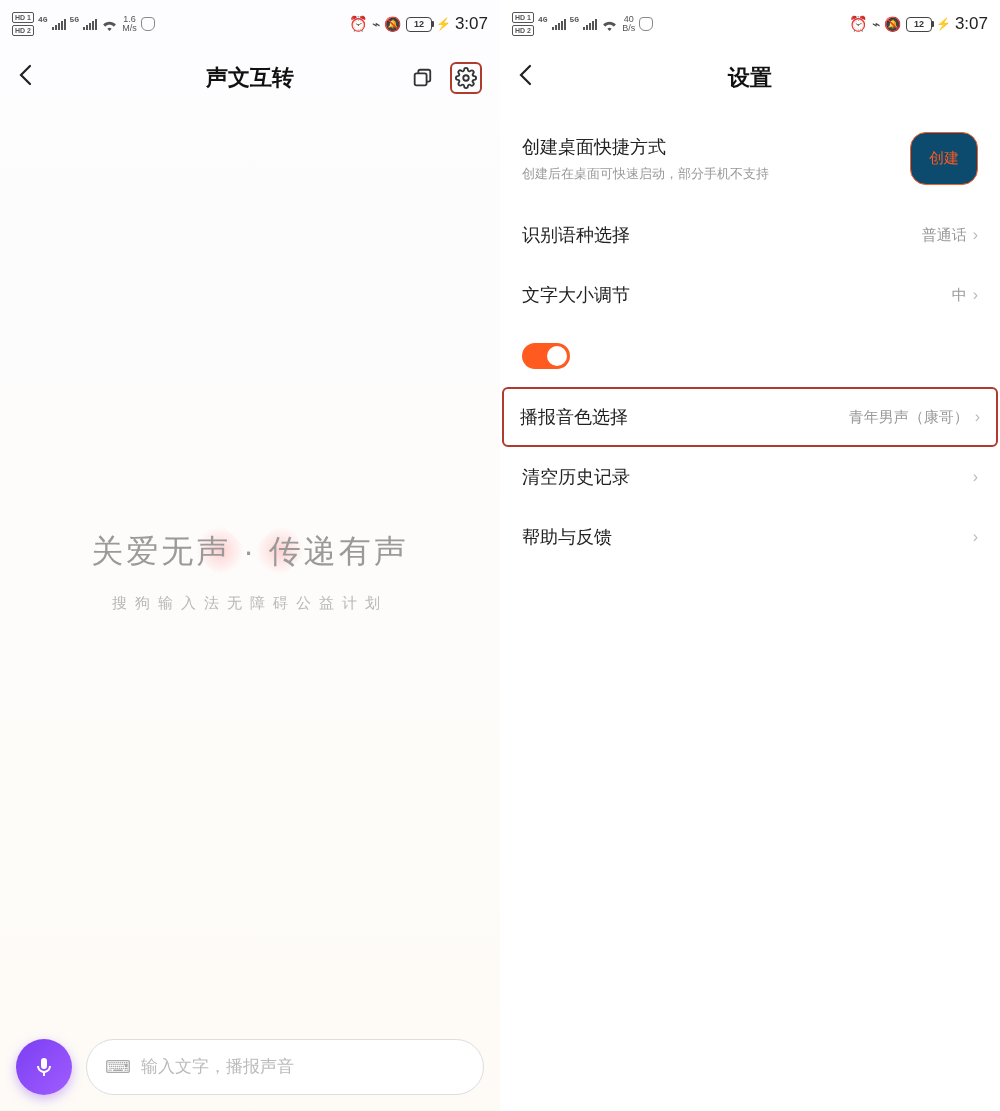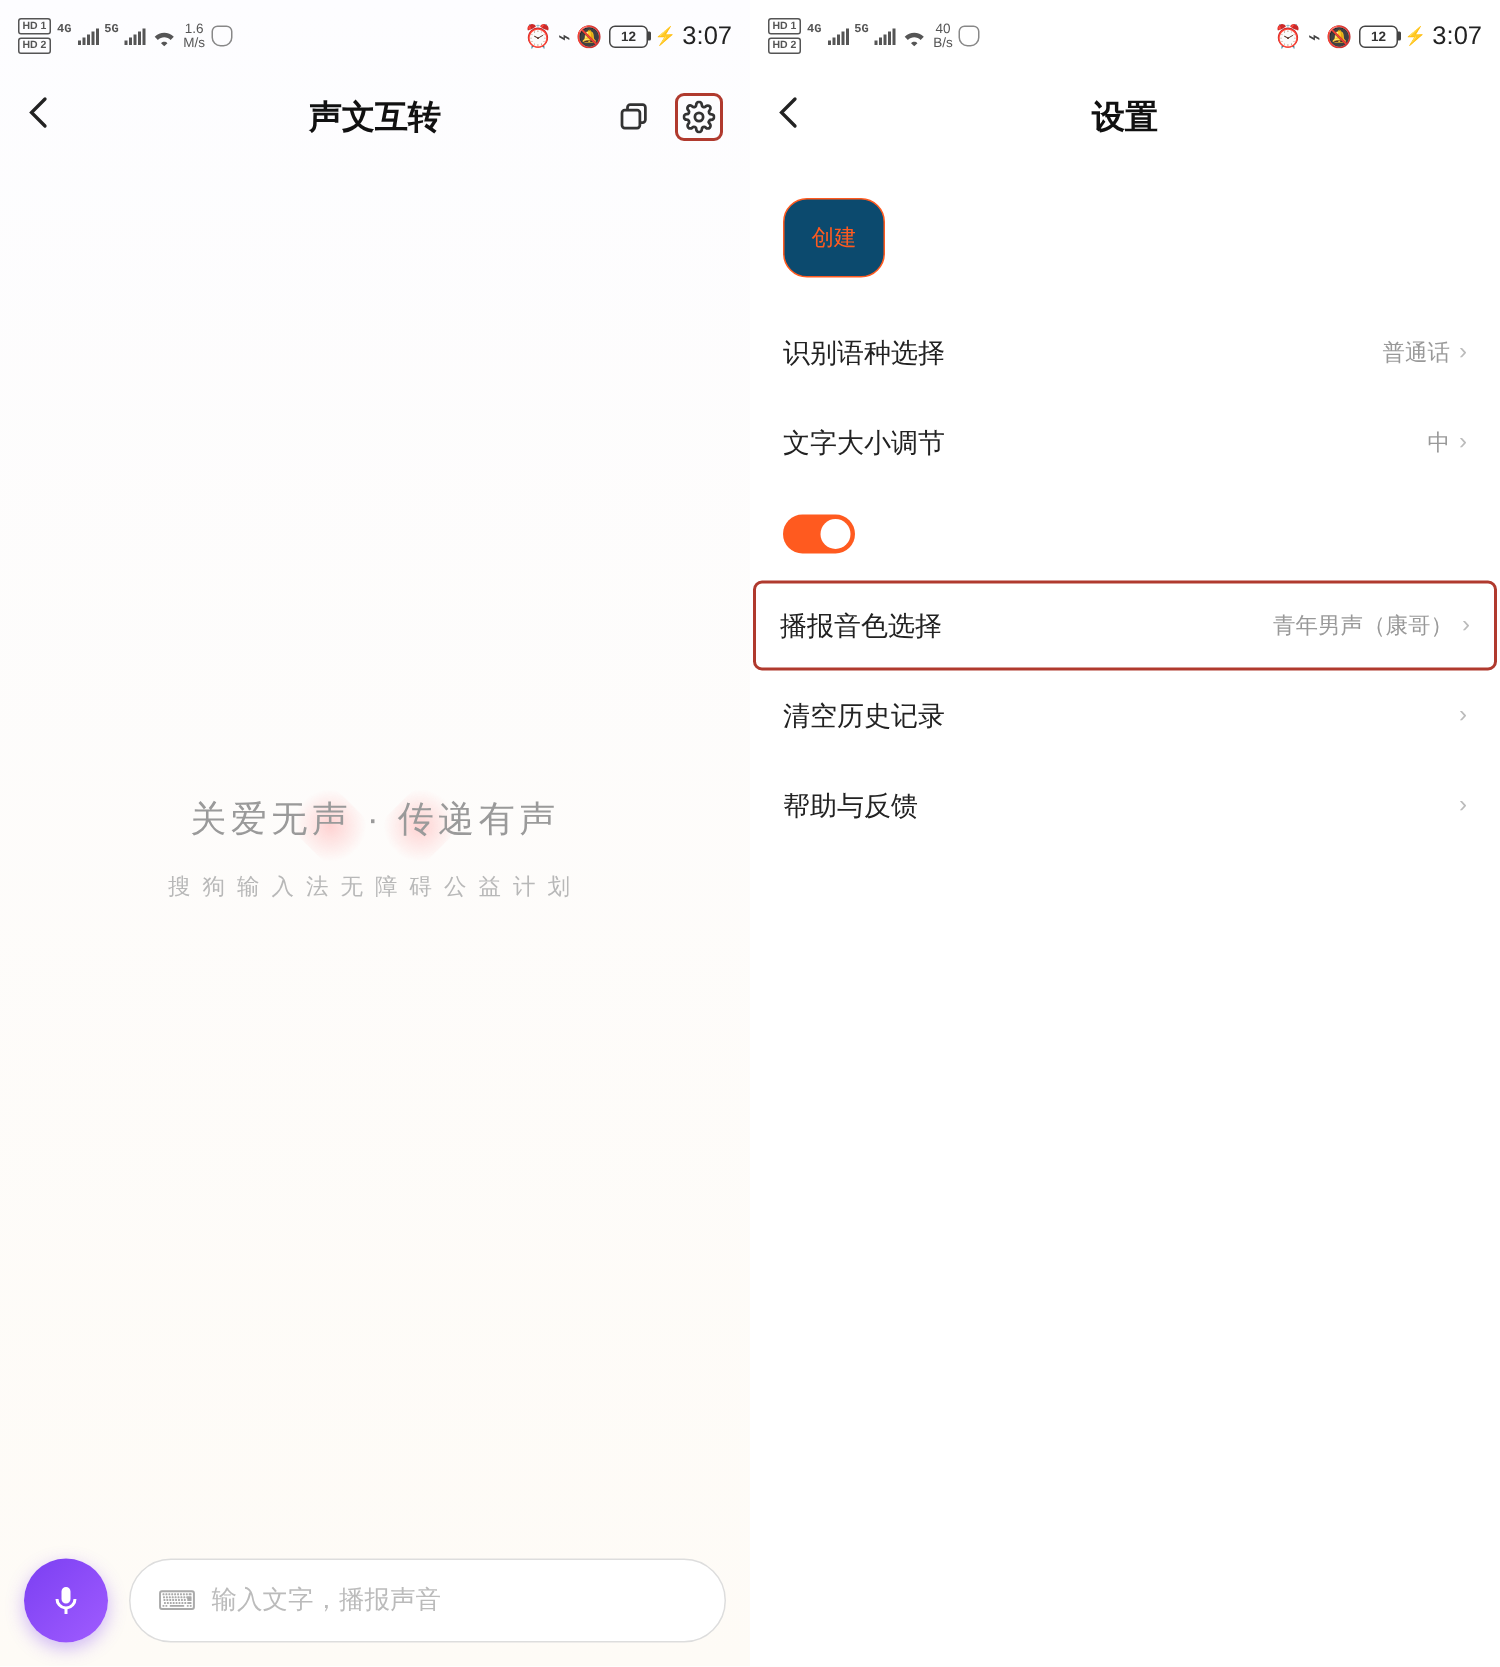--- a/index.html
+++ b/index.html
@@ -58,21 +58,21 @@
   }
   .heart {
     width:80px;height:60px;position:relative; margin-bottom:-30px; opacity:.6;
   }
   .heart::before,.heart::after{
     content:"";position:absolute;top:0;width:40px;height:56px;border-radius:40px 40px 0 0;
     background: radial-gradient(circle,#ffb6b6 0%, rgba(255,182,182,0) 70%);
   }
   .heart::before{left:4px;transform:rotate(-45deg);transform-origin:100% 100%;}
   .heart::after{right:4px;transform:rotate(45deg);transform-origin:0 100%;}
-  .promo-main{ font-size:24px; letter-spacing:3px; color:#9a9a9a; z-index:1;}
+  .promo-main{ font-size:32px; letter-spacing:3px; color:#9a9a9a; z-index:1;}
   .promo-sub{ font-size:15px; letter-spacing:8px; color:#b8b8b8; margin-top:20px;}
   
   .bottom-bar{
     position:absolute; bottom:16px; left:16px; right:16px;
     display:flex; align-items:center; gap:14px;
   }
   .mic-btn{
     width:56px;height:56px;border-radius:50%;
     background:linear-gradient(135deg,#7b3ff2,#a05cff);
     display:flex;align-items:center;justify-content:center;
@@ -252,20 +252,24 @@
       <svg width="14" height="22" viewBox="0 0 14 22">
           <path d="M12 2 L3 11 L12 20" stroke="#222" stroke-width="2.2" fill="none" stroke-linecap="round"></path>
         </svg>
     </span>
     <div class="title">设置</div>
   </div>
 
   <div class="settings-list">
 
     <div class="row">
+      <div class="main">
+        <div class="label">创建桌面快捷方式</div>
+        <div class="sub">创建后在桌面可快速启动，部分手机不支持</div>
+      </div>
       <button class="create-btn">创建</button>
     </div>
 
     <div class="sep"></div>
 
     <div class="row">
       <div class="main">
           <div class="label">识别语种选择</div>
         </div>
       <span class="value">普通话</span>

